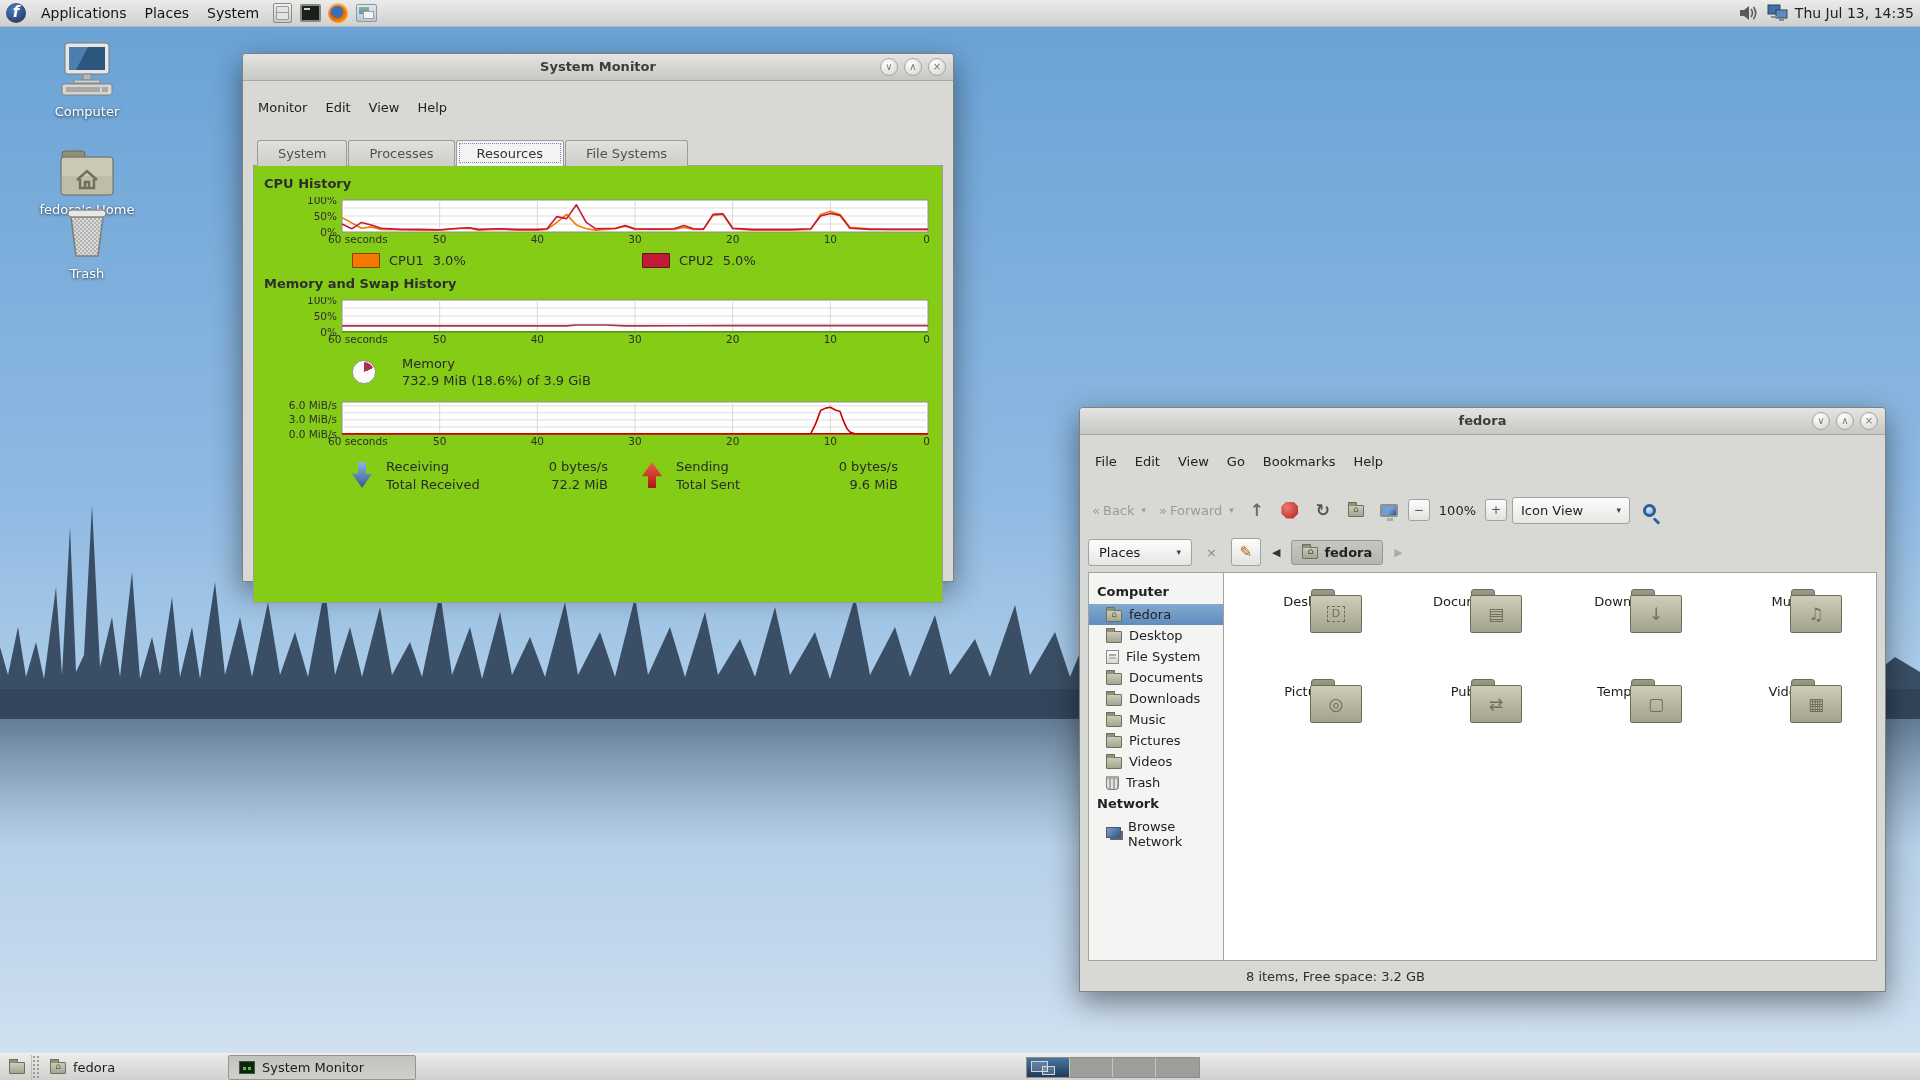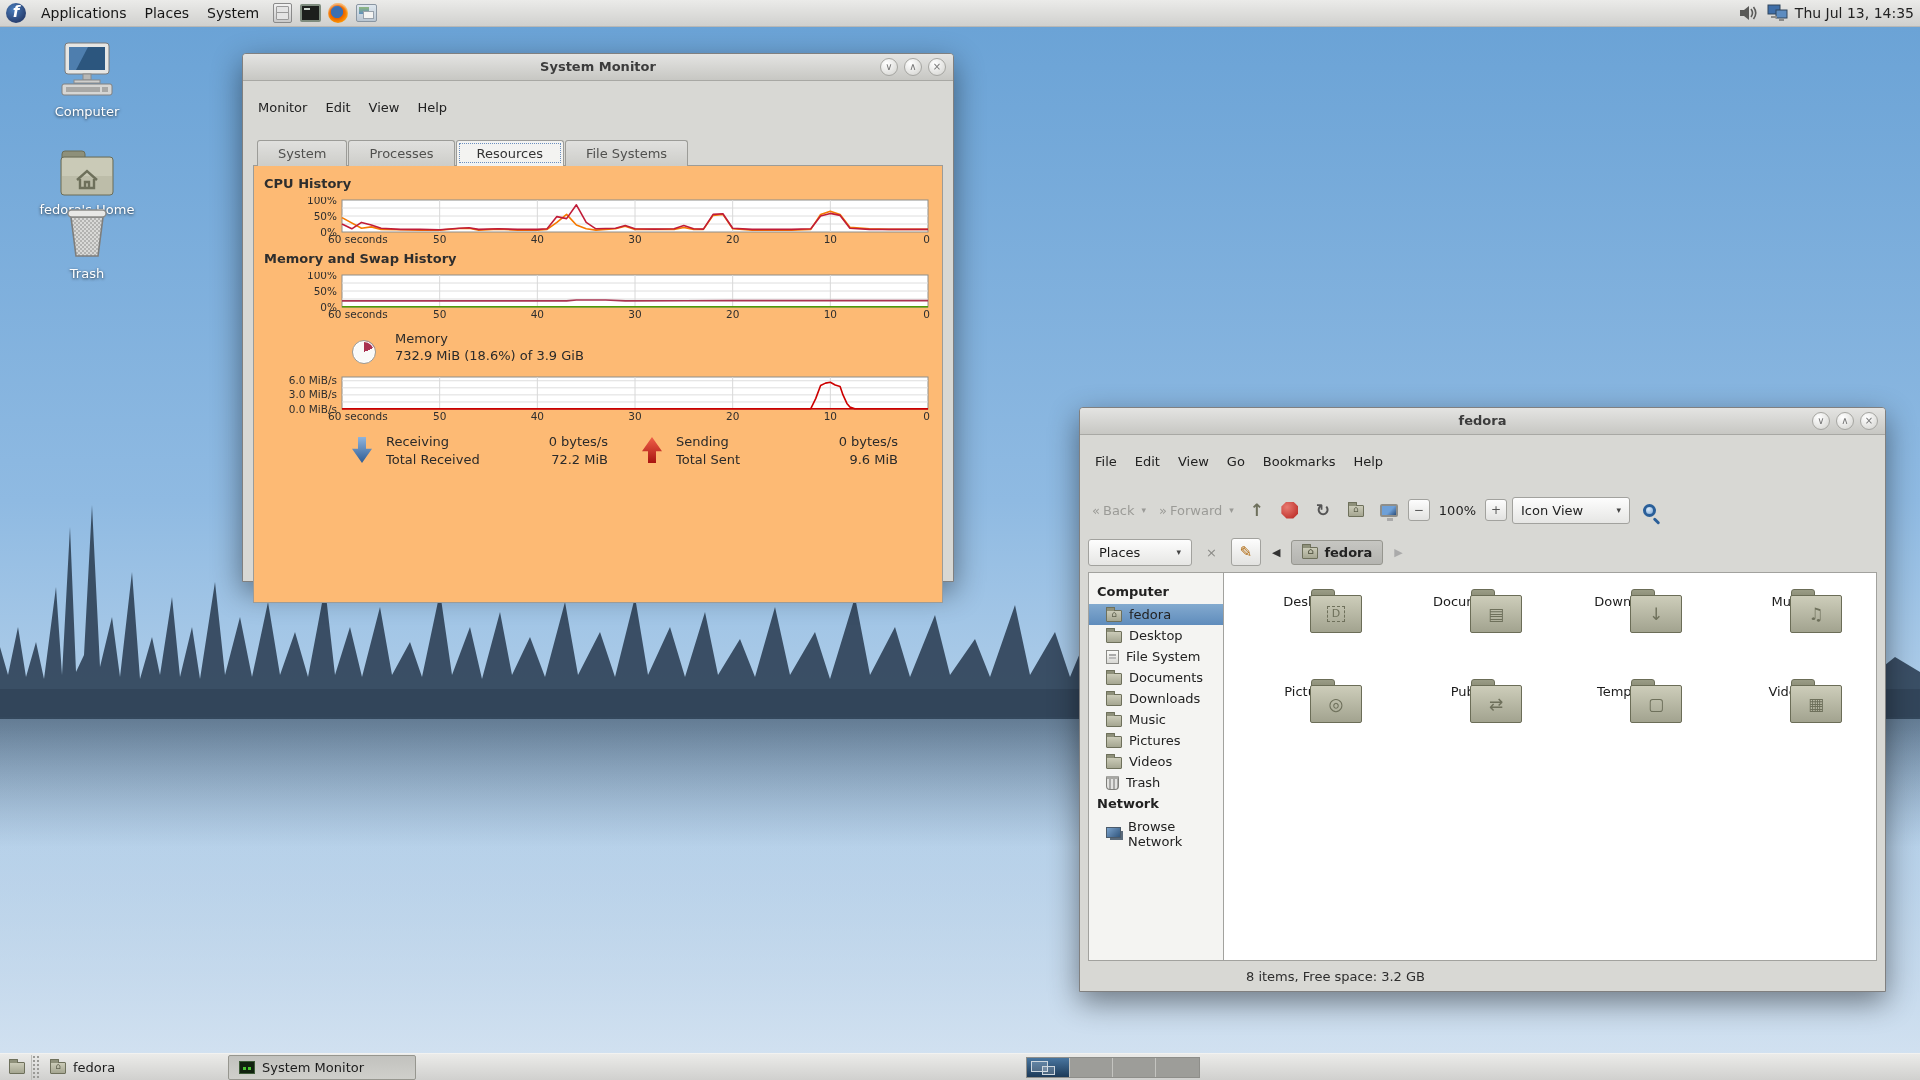--- a/index.html
+++ b/index.html
@@ -36,29 +36,29 @@
 .title{position:absolute;left:0;right:0;top:5px;text-align:center;font-weight:bold;color:#3c3c3c;font-size:13px}
 .winbtns{position:absolute;right:7px;top:4px;display:flex;gap:6px}
 .winbtn{width:18px;height:18px;border-radius:50%;border:1px solid #a6a6a2;background:radial-gradient(circle at 35% 28%,#ffffff,#d2d2ce);font-size:10px;line-height:16px;text-align:center;color:#777}
 .menubar{display:flex;padding:16px 6px}
 .menubar .mitem{padding:3px 9px;font-size:13px;color:#222}
 
 #sysmon{left:242px;top:53px;width:712px;height:529px;z-index:10}
 .sm-tabs{display:flex;padding:6px 0 0 14px}
 .tab{padding:5px 20px;background:linear-gradient(#e0e0de,#cdcdc9);border:1px solid #9c9c98;border-bottom:none;border-radius:3px 3px 0 0;color:#50504e;font-size:13px;margin-right:1px}
 .tab.active{background:#f3f3f1;color:#333;outline:1px dotted #6b8fbe;outline-offset:-4px}
-.sm-panel{background:#fdba74;border:1px solid #9c9c98;margin:-1px 10px 0 10px;height:438px;padding:6px 10px 0 10px}
+.sm-panel{background:#84cc16;border:1px solid #9c9c98;margin:-1px 10px 0 10px;height:438px;padding:6px 10px 0 10px}
 .sm-h{font-weight:bold;font-size:13px;color:#2e2e2e;margin:4px 0 6px 0}
 .chart{height:50px;width:668px;margin-left:2px}
 .legend{display:flex;margin:6px 0 8px 88px}
 .leg-col{width:50%;display:flex;align-items:center;gap:9px}
 .swatch{width:28px;height:15px;border:1px solid rgba(0,0,0,.45);border-radius:1px}
 .leg-txt{font-size:13px;color:#2a2a2a}
 .memrow{display:flex;margin:8px 0 10px 88px}
-.memcol{width:50%;display:flex;gap:19px;align-items:flex-end}
+.memcol{width:50%;display:flex;gap:26px;align-items:center}
 .pie{width:24px;height:24px;border-radius:50%;border:1px solid #9a9a96;box-shadow:inset 0 0 0 1px #fff}
 .dotwrap{width:24px;height:24px;border-radius:50%;border:1px solid #9a9a96;background:#fafafa;display:flex;align-items:center;justify-content:center}
 .dot{width:11px;height:11px;border-radius:50%;border:1px solid #2c5c10}
 .mem-lines div{line-height:17px;font-size:13px;color:#2a2a2a}
 .netgrid{display:flex;margin:8px 0 0 88px}
 .netcol{width:50%;display:grid;grid-template-columns:34px 1fr 96px;grid-auto-rows:18px;align-items:center;padding-right:34px}
 .netcol .aicon{grid-row:1/3}
 .netlabel{font-size:13px;color:#2a2a2a}
 .netval{font-size:13px;color:#2a2a2a;text-align:right}
 .arrow-down{width:20px;height:26px;background:linear-gradient(#8fb4dd,#2e5c94);clip-path:polygon(30% 0,70% 0,70% 45%,100% 45%,50% 100%,0 45%,30% 45%)}
@@ -262,20 +262,32 @@
           <text x="71" y="22.5" text-anchor="end" font-size="10.5" fill="#2e2e2e">50%</text>
           <text x="71" y="38.5" text-anchor="end" font-size="10.5" fill="#2e2e2e">0%</text>
           <text x="62" y="46" text-anchor="start" font-size="10.5" fill="#2e2e2e">60 seconds</text>
           <text x="173.66666666666666" y="46" text-anchor="middle" font-size="10.5" fill="#2e2e2e">50</text>
           <text x="271.3333333333333" y="46" text-anchor="middle" font-size="10.5" fill="#2e2e2e">40</text>
           <text x="369" y="46" text-anchor="middle" font-size="10.5" fill="#2e2e2e">30</text>
           <text x="466.66666666666663" y="46" text-anchor="middle" font-size="10.5" fill="#2e2e2e">20</text>
           <text x="564.3333333333334" y="46" text-anchor="middle" font-size="10.5" fill="#2e2e2e">10</text>
           <text x="664" y="46" text-anchor="end" font-size="10.5" fill="#2e2e2e">0</text>
         </svg></div>
+    <div class="legend">
+      <div class="leg-col">
+        <span class="swatch" style="background: rgb(245, 121, 0);"></span>
+        <span class="leg-txt">CPU1</span>
+        <span class="leg-txt">3.0%</span>
+      </div>
+      <div class="leg-col">
+        <span class="swatch" style="background: rgb(192, 28, 56);"></span>
+        <span class="leg-txt">CPU2</span>
+        <span class="leg-txt">5.0%</span>
+      </div>
+    </div>
     <div class="sm-h">Memory and Swap History</div>
     <div class="chart"><svg width="668" height="50" xmlns="http://www.w3.org/2000/svg" font-family="DejaVu Sans, sans-serif">
           <rect x="76" y="3" width="586" height="32" fill="#ffffff" stroke="#8e8e8a"></rect>
           <line x1="76" y1="27" x2="662" y2="27" stroke="#dedede" stroke-width="1"></line>
           <line x1="76" y1="19" x2="662" y2="19" stroke="#dedede" stroke-width="1"></line>
           <line x1="76" y1="11" x2="662" y2="11" stroke="#dedede" stroke-width="1"></line>
           <line x1="173.66666666666666" y1="3" x2="173.66666666666666" y2="35" stroke="#d8d8d8" stroke-width="1"></line>
           <line x1="271.3333333333333" y1="3" x2="271.3333333333333" y2="35" stroke="#d8d8d8" stroke-width="1"></line>
           <line x1="369" y1="3" x2="369" y2="35" stroke="#d8d8d8" stroke-width="1"></line>
           <line x1="466.66666666666663" y1="3" x2="466.66666666666663" y2="35" stroke="#d8d8d8" stroke-width="1"></line>

